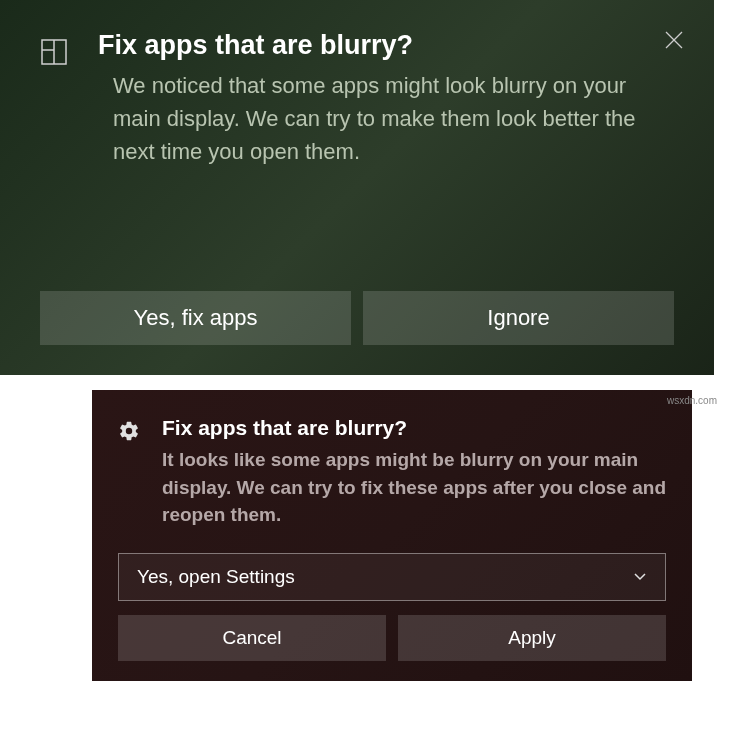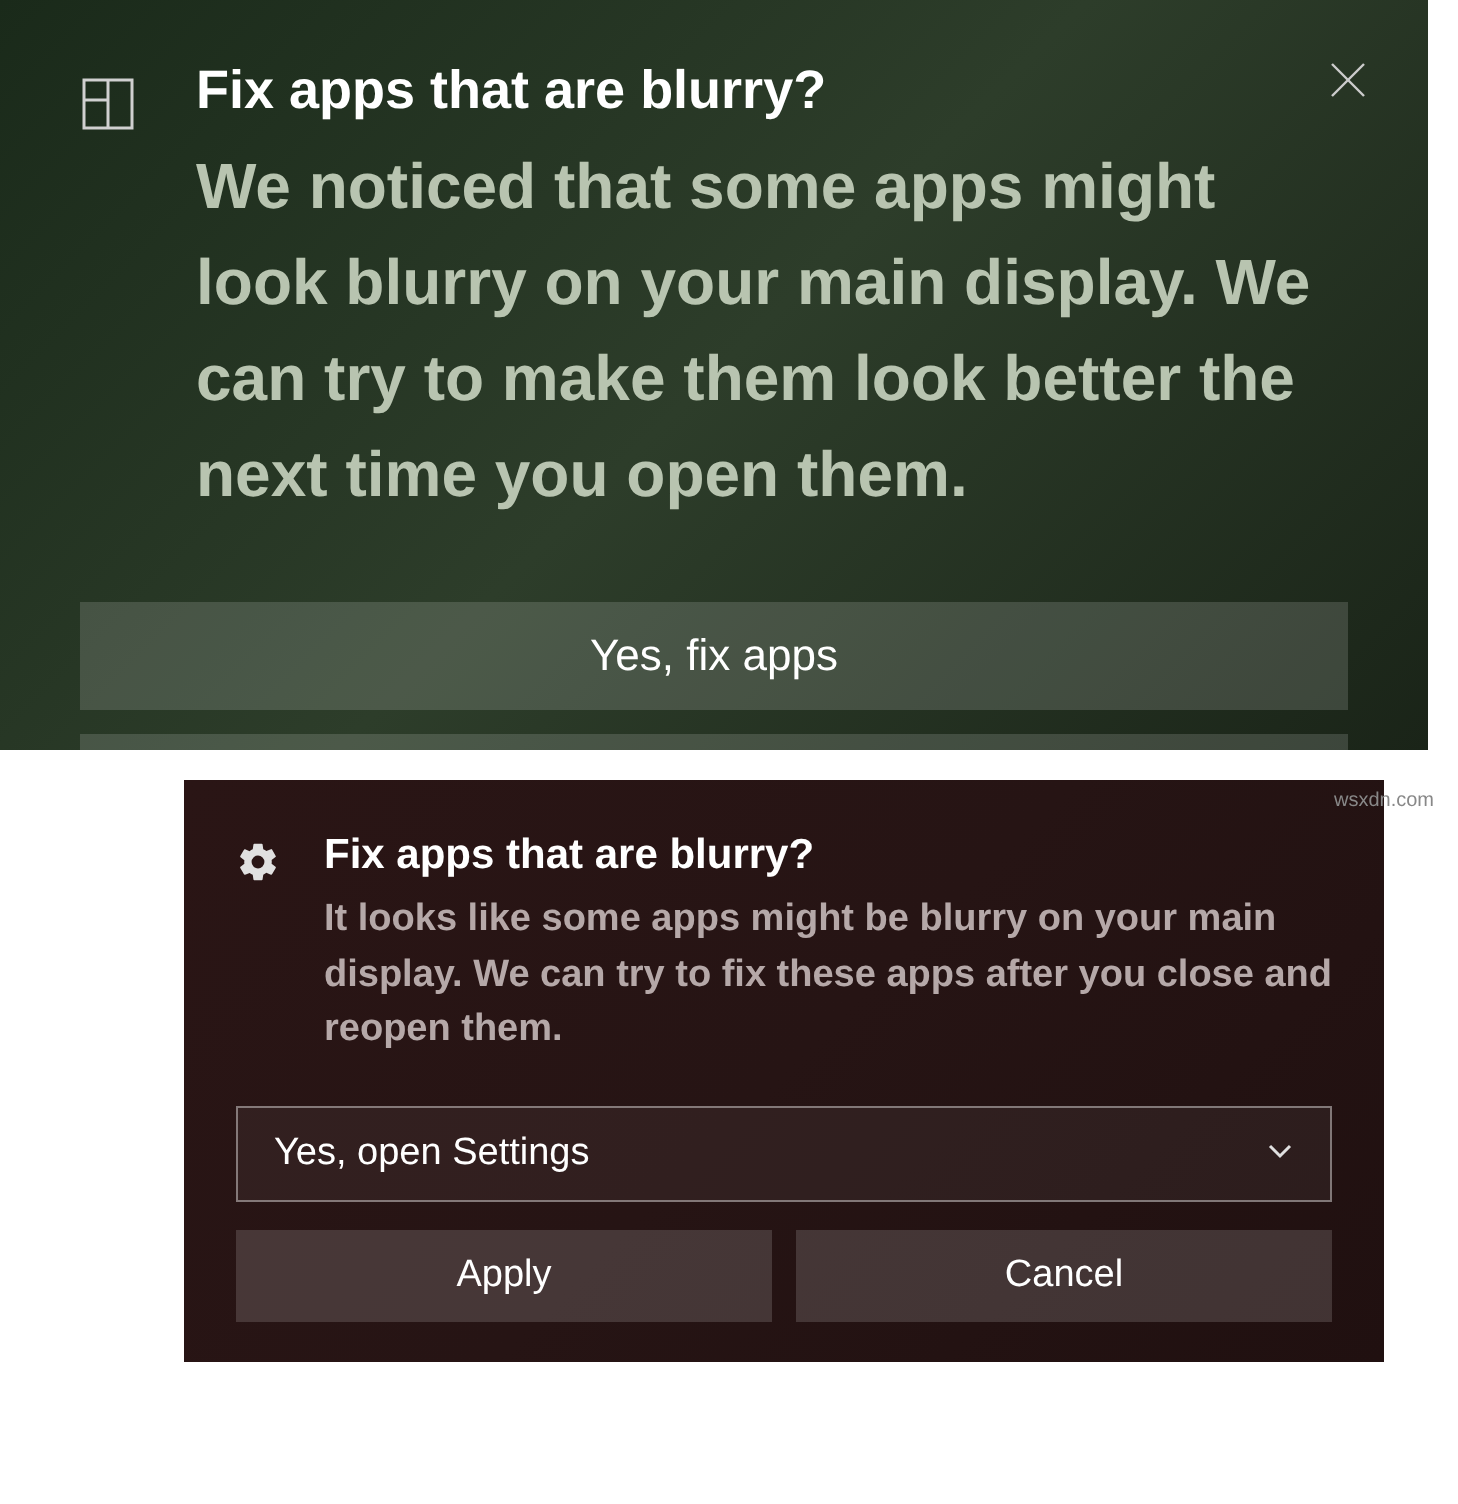--- a/index.html
+++ b/index.html
@@ -58,31 +58,31 @@
     
     .notif-1-title {
       color: #ffffff;
       font-size: 27px;
       font-weight: 600;
       margin-bottom: 8px;
     }
     
     .notif-1-body {
       color: #b8c4b0;
-      font-size: 32px;
-      font-weight: 700;
+      font-size: 22px;
+      font-weight: 400;
       line-height: 1.5;
+      margin-left: 15px;
     }
     
     .notif-1-buttons {
       display: flex;
       gap: 12px;
       margin-top: auto;
       padding-top: 30px;
-      flex-direction: column;
     }
     
     .notif-1-button {
       flex: 1;
       background: rgba(255, 255, 255, 0.15);
       border: none;
       color: #ffffff;
       font-size: 22px;
       font-weight: 400;
       padding: 14px 10px;
@@ -225,18 +225,18 @@
   <div class="notif-2-select">
     <span>Yes, open Settings</span>
     <span class="notif-2-chevron">
       <svg width="14" height="14" viewBox="0 0 14 14">
         <polyline points="2,5 7,10 12,5" fill="none" stroke="currentColor" stroke-width="1.5"></polyline>
       </svg>
     </span>
   </div>
 
   <div class="notif-2-buttons">
+    <button class="notif-2-button">Cancel</button>
     <button class="notif-2-button">Apply</button>
-    <button class="notif-2-button">Cancel</button>
   </div>
 </div>
 
 <div class="watermark">wsxdn.com</div>
 
 </body></html>

